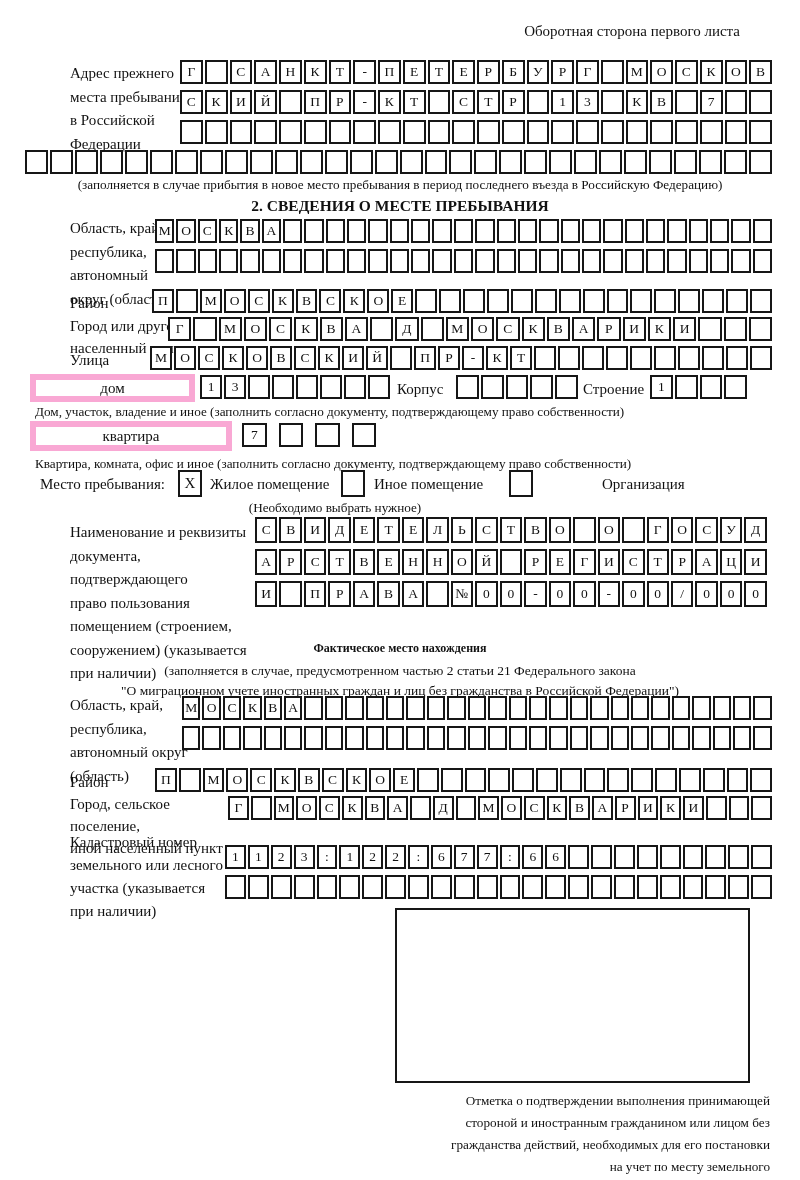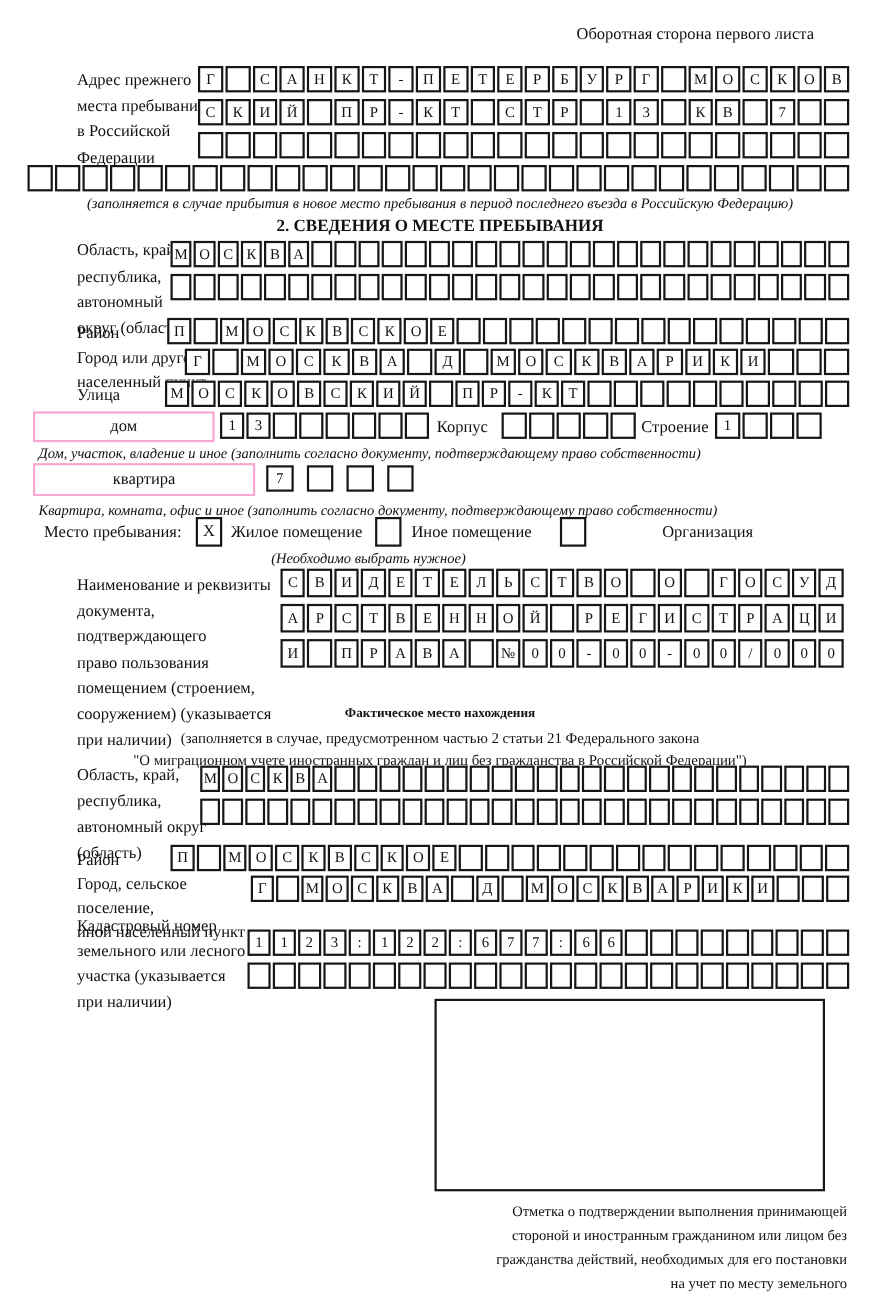--- a/index.html
+++ b/index.html
@@ -5,33 +5,33 @@
   * { margin:0; padding:0; box-sizing:border-box; }
   html,body { background:#e9e9e9; }
   #page {
     position:relative; width:800px; height:1180px; background:#ffffff;
     font-family:"Liberation Serif", serif; color:#111; margin:0 auto;
     overflow:hidden;
   }
   .abs { position:absolute; }
   .label { font-size:15px; line-height:23.5px; color:#111; }
   .label2 { font-size:15px; line-height:22px; color:#111; }
-  .note { font-size:13.2px; color:#111;font-style:italic; }
+  .note { font-size:13.2px; color:#111; }
   .heading { font-size:15.5px; font-weight:bold; text-align:center; width:100%; }
   .cellrow { display:flex; gap:2px; }
   .cellrow .cell {
     flex:1; height:24px; border:2px solid #161616; background:#fff;
     display:flex; align-items:center; justify-content:center;
     font-size:13.5px; font-family:"Liberation Serif", serif; color:#111;
     overflow:hidden;
   }
   .cellrow.tall .cell { height:26px; }
   .cellrow.gapped { gap:12px; }
   .bigbox {
-    border:2px solid #f9a8d4; display:flex; align-items:center; justify-content:center;
+    border:6px solid #f9a8d4; display:flex; align-items:center; justify-content:center;
     font-size:15px; background:#fff;
   }
   .chk {
     width:24px; height:27px; border:2px solid #161616; background:#fff;
     display:flex; align-items:center; justify-content:center; font-size:15px;
   }
   .caption { text-align:right; font-size:13.2px; line-height:22px; }
   .lawnote { text-align:center; font-size:13.5px; width:100%; }
   .outbox { border:2px solid #161616; background:#fff; }
 </style>

